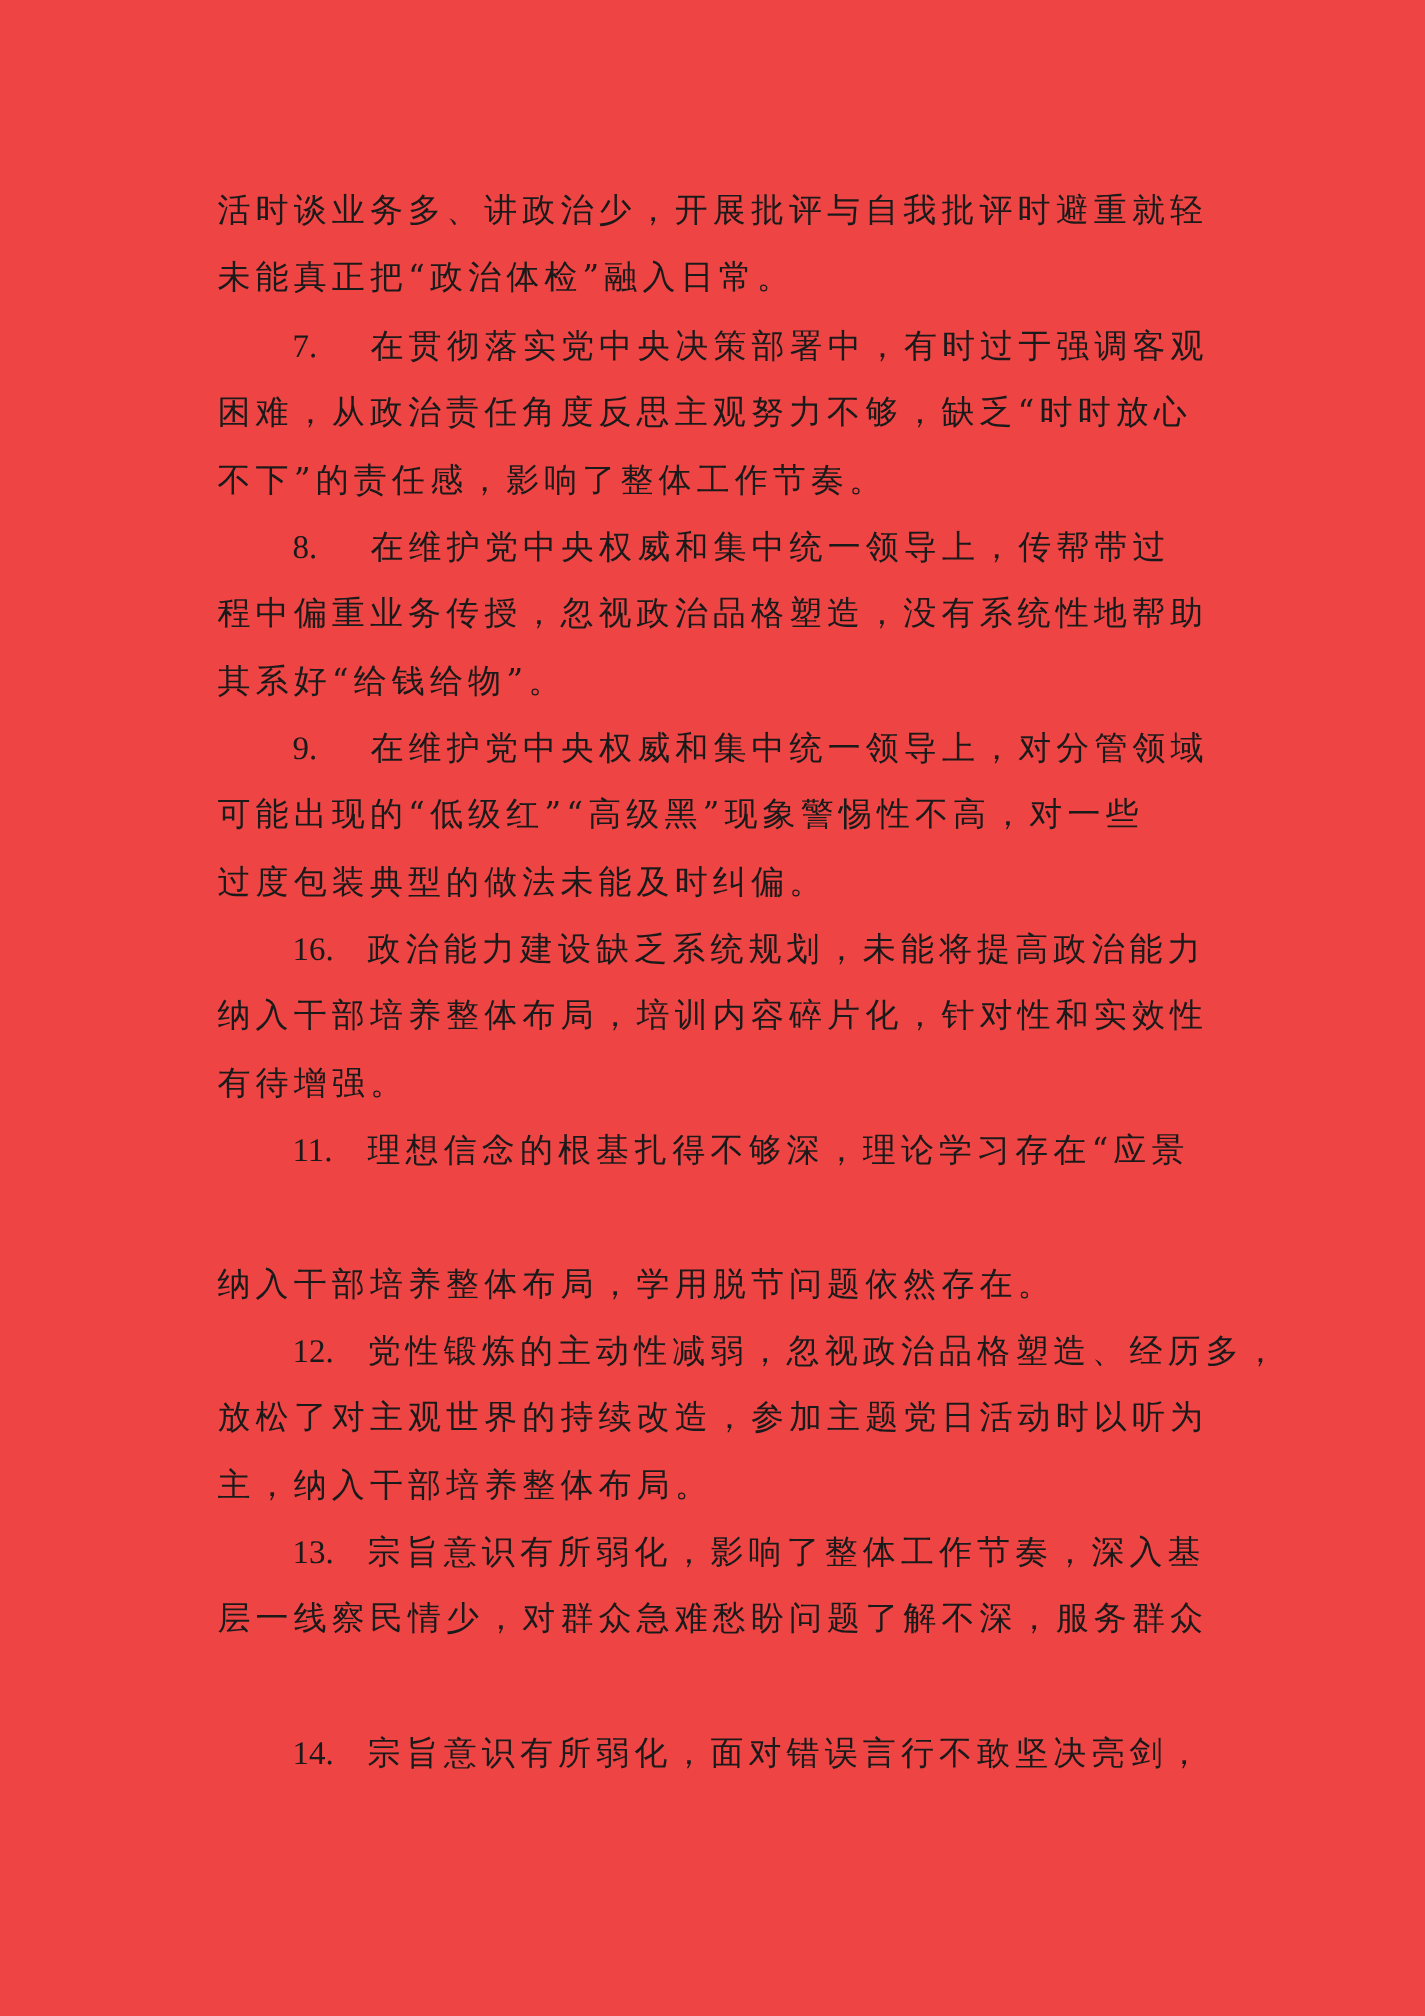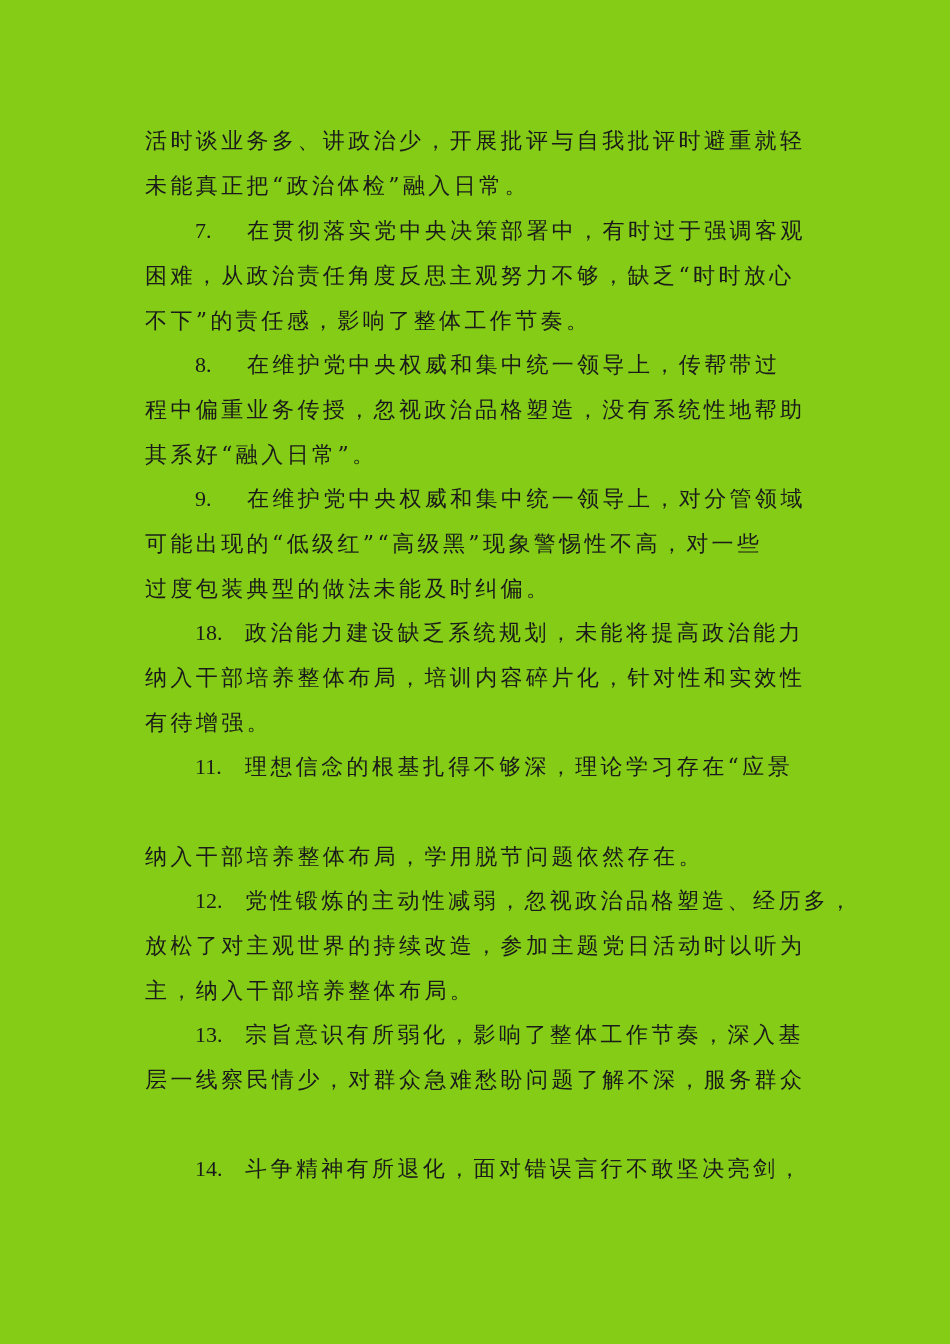--- a/index.html
+++ b/index.html
@@ -14,21 +14,21 @@
       overflow: hidden;
       font-family: "DejaVu Serif", "Liberation Serif", serif;
       color: #1a1a1a;
     }
     .page {
       position: absolute;
       left: 0;
       top: 0;
       width: 950px;
       height: 1344px;
-      background: #84cc16;
+      background: #ef4444;
     }
     .line {
       position: absolute;
       left: 145px;
       width: 680px;
       height: 45px;
       line-height: 45px;
       font-size: 22px;
       letter-spacing: 3.4px;
       white-space: nowrap;
@@ -50,35 +50,35 @@
 
   <div class="line" style="top:118px">活时谈业务多、讲政治少，开展批评与自我批评时避重就轻</div>
   <div class="line" style="top:163px">未能真正把“政治体检”融入日常。</div>
 
   <div class="line first" style="top:208px"><span class="num single">7.</span><span>在贯彻落实党中央决策部署中，有时过于强调客观</span></div>
   <div class="line" style="top:253px">困难，从政治责任角度反思主观努力不够，缺乏“时时放心</div>
   <div class="line" style="top:298px">不下”的责任感，影响了整体工作节奏。</div>
 
   <div class="line first" style="top:342px"><span class="num single">8.</span><span>在维护党中央权威和集中统一领导上，传帮带过</span></div>
   <div class="line" style="top:387px">程中偏重业务传授，忽视政治品格塑造，没有系统性地帮助</div>
-  <div class="line" style="top:432px">其系好“融入日常”。</div>
+  <div class="line" style="top:432px">其系好“给钱给物”。</div>
 
   <div class="line first" style="top:476px"><span class="num single">9.</span><span>在维护党中央权威和集中统一领导上，对分管领域</span></div>
   <div class="line" style="top:521px">可能出现的“低级红”“高级黑”现象警惕性不高，对一些</div>
   <div class="line" style="top:566px">过度包装典型的做法未能及时纠偏。</div>
 
-  <div class="line first" style="top:610px"><span class="num double">18.</span><span>政治能力建设缺乏系统规划，未能将提高政治能力</span></div>
+  <div class="line first" style="top:610px"><span class="num double">16.</span><span>政治能力建设缺乏系统规划，未能将提高政治能力</span></div>
   <div class="line" style="top:655px">纳入干部培养整体布局，培训内容碎片化，针对性和实效性</div>
   <div class="line" style="top:700px">有待增强。</div>
 
   <div class="line first" style="top:744px"><span class="num double">11.</span><span>理想信念的根基扎得不够深，理论学习存在“应景</span></div>
   <div class="line" style="top:834px">纳入干部培养整体布局，学用脱节问题依然存在。</div>
 
   <div class="line first" style="top:878px"><span class="num double">12.</span><span>党性锻炼的主动性减弱，忽视政治品格塑造、经历多，</span></div>
   <div class="line" style="top:923px">放松了对主观世界的持续改造，参加主题党日活动时以听为</div>
   <div class="line" style="top:968px">主，纳入干部培养整体布局。</div>
 
   <div class="line first" style="top:1012px"><span class="num double">13.</span><span>宗旨意识有所弱化，影响了整体工作节奏，深入基</span></div>
   <div class="line" style="top:1057px">层一线察民情少，对群众急难愁盼问题了解不深，服务群众</div>
 
-  <div class="line first" style="top:1146px"><span class="num double">14.</span><span>斗争精神有所退化，面对错误言行不敢坚决亮剑，</span></div>
+  <div class="line first" style="top:1146px"><span class="num double">14.</span><span>宗旨意识有所弱化，面对错误言行不敢坚决亮剑，</span></div>
 
 </div>
 
 </body></html>

